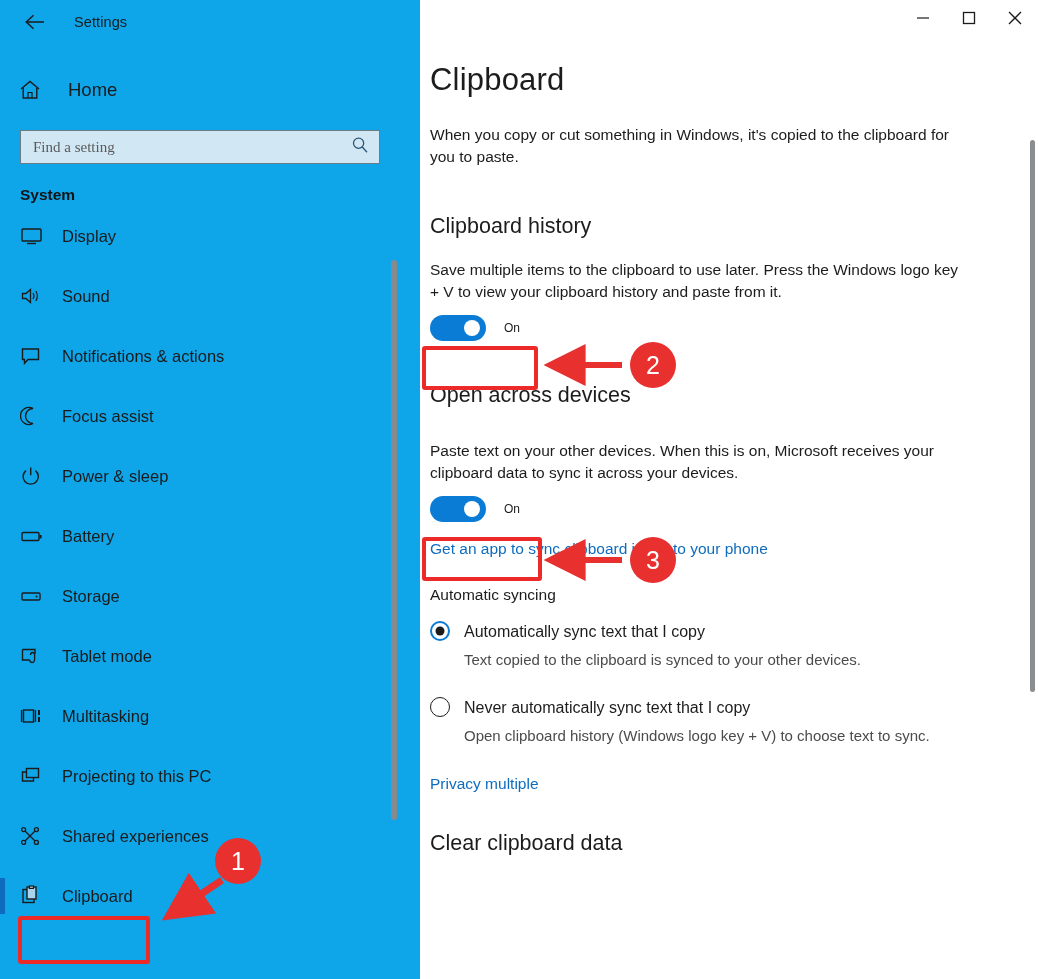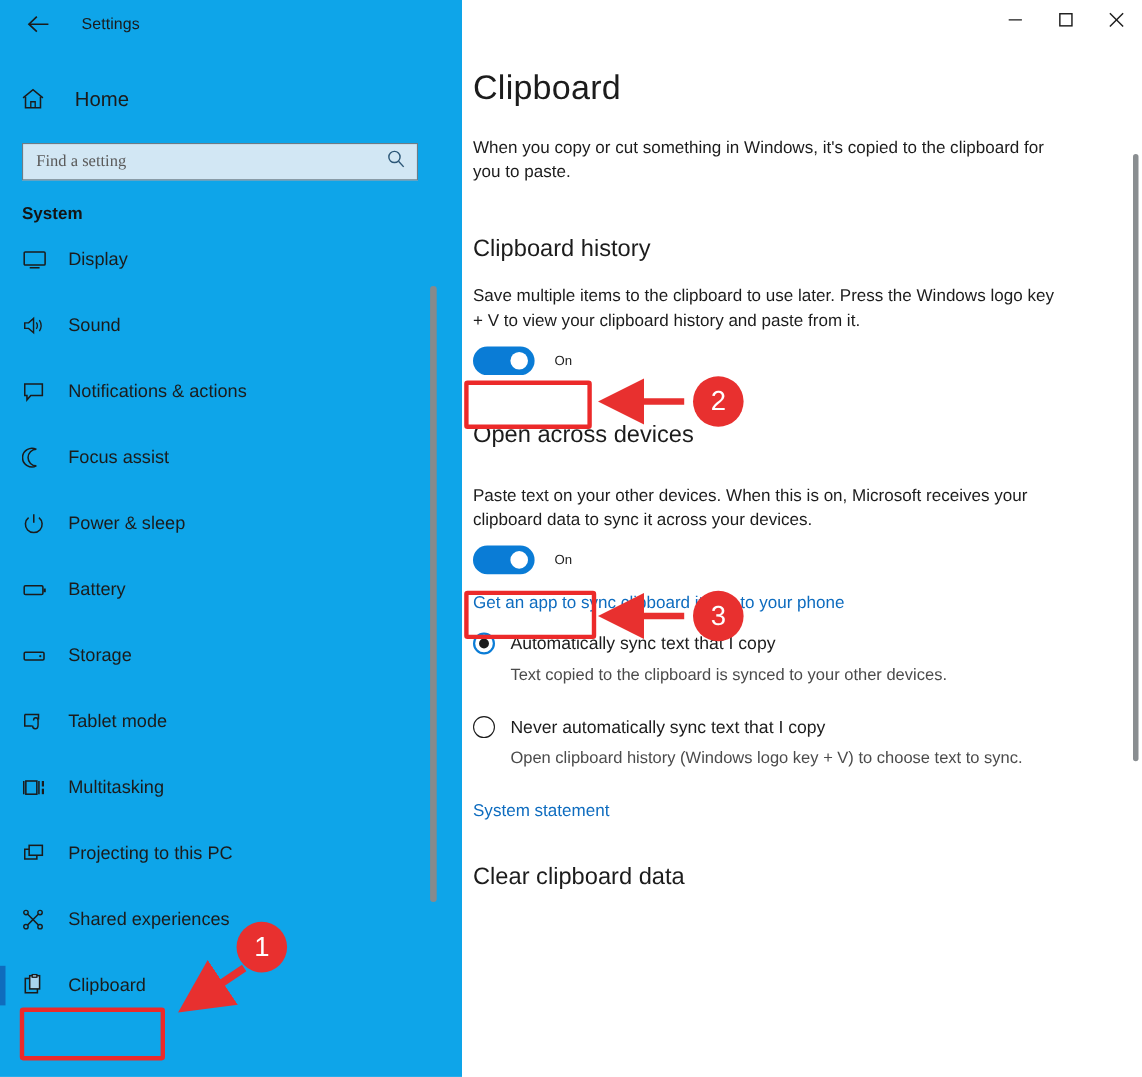--- a/index.html
+++ b/index.html
@@ -533,34 +533,35 @@
 
       <div class="toggle-row">
         <div class="toggle">
           <div class="knob"></div>
         </div>
         <span class="toggle-label">On</span>
       </div>
 
       <a class="link" href="#">Get an app to sync clipboard items to your phone</a>
 
+      <div class="group-label">Automatic syncing</div>
 
       <div class="radio-row">
         <span class="radio checked"></span>
         <span class="radio-label">Automatically sync text that I copy</span>
       </div>
       <div class="radio-desc">Text copied to the clipboard is synced to your other devices.</div>
 
       <div class="radio-row" style="margin-top:26px;">
         <span class="radio"></span>
         <span class="radio-label">Never automatically sync text that I copy</span>
       </div>
       <div class="radio-desc">Open clipboard history (Windows logo key + V) to choose text to sync.</div>
 
-      <a class="link" href="#" style="margin-top:28px;">System statement</a>
+      <a class="link" href="#" style="margin-top:28px;">Privacy multiple</a>
 
       <h2 class="sub-head" style="margin-top:38px;">Clear clipboard data</h2>
 
     </div>
 
     <div class="main-scrollbar"></div>
   </div>
 
   <div class="anno-layer">
 

